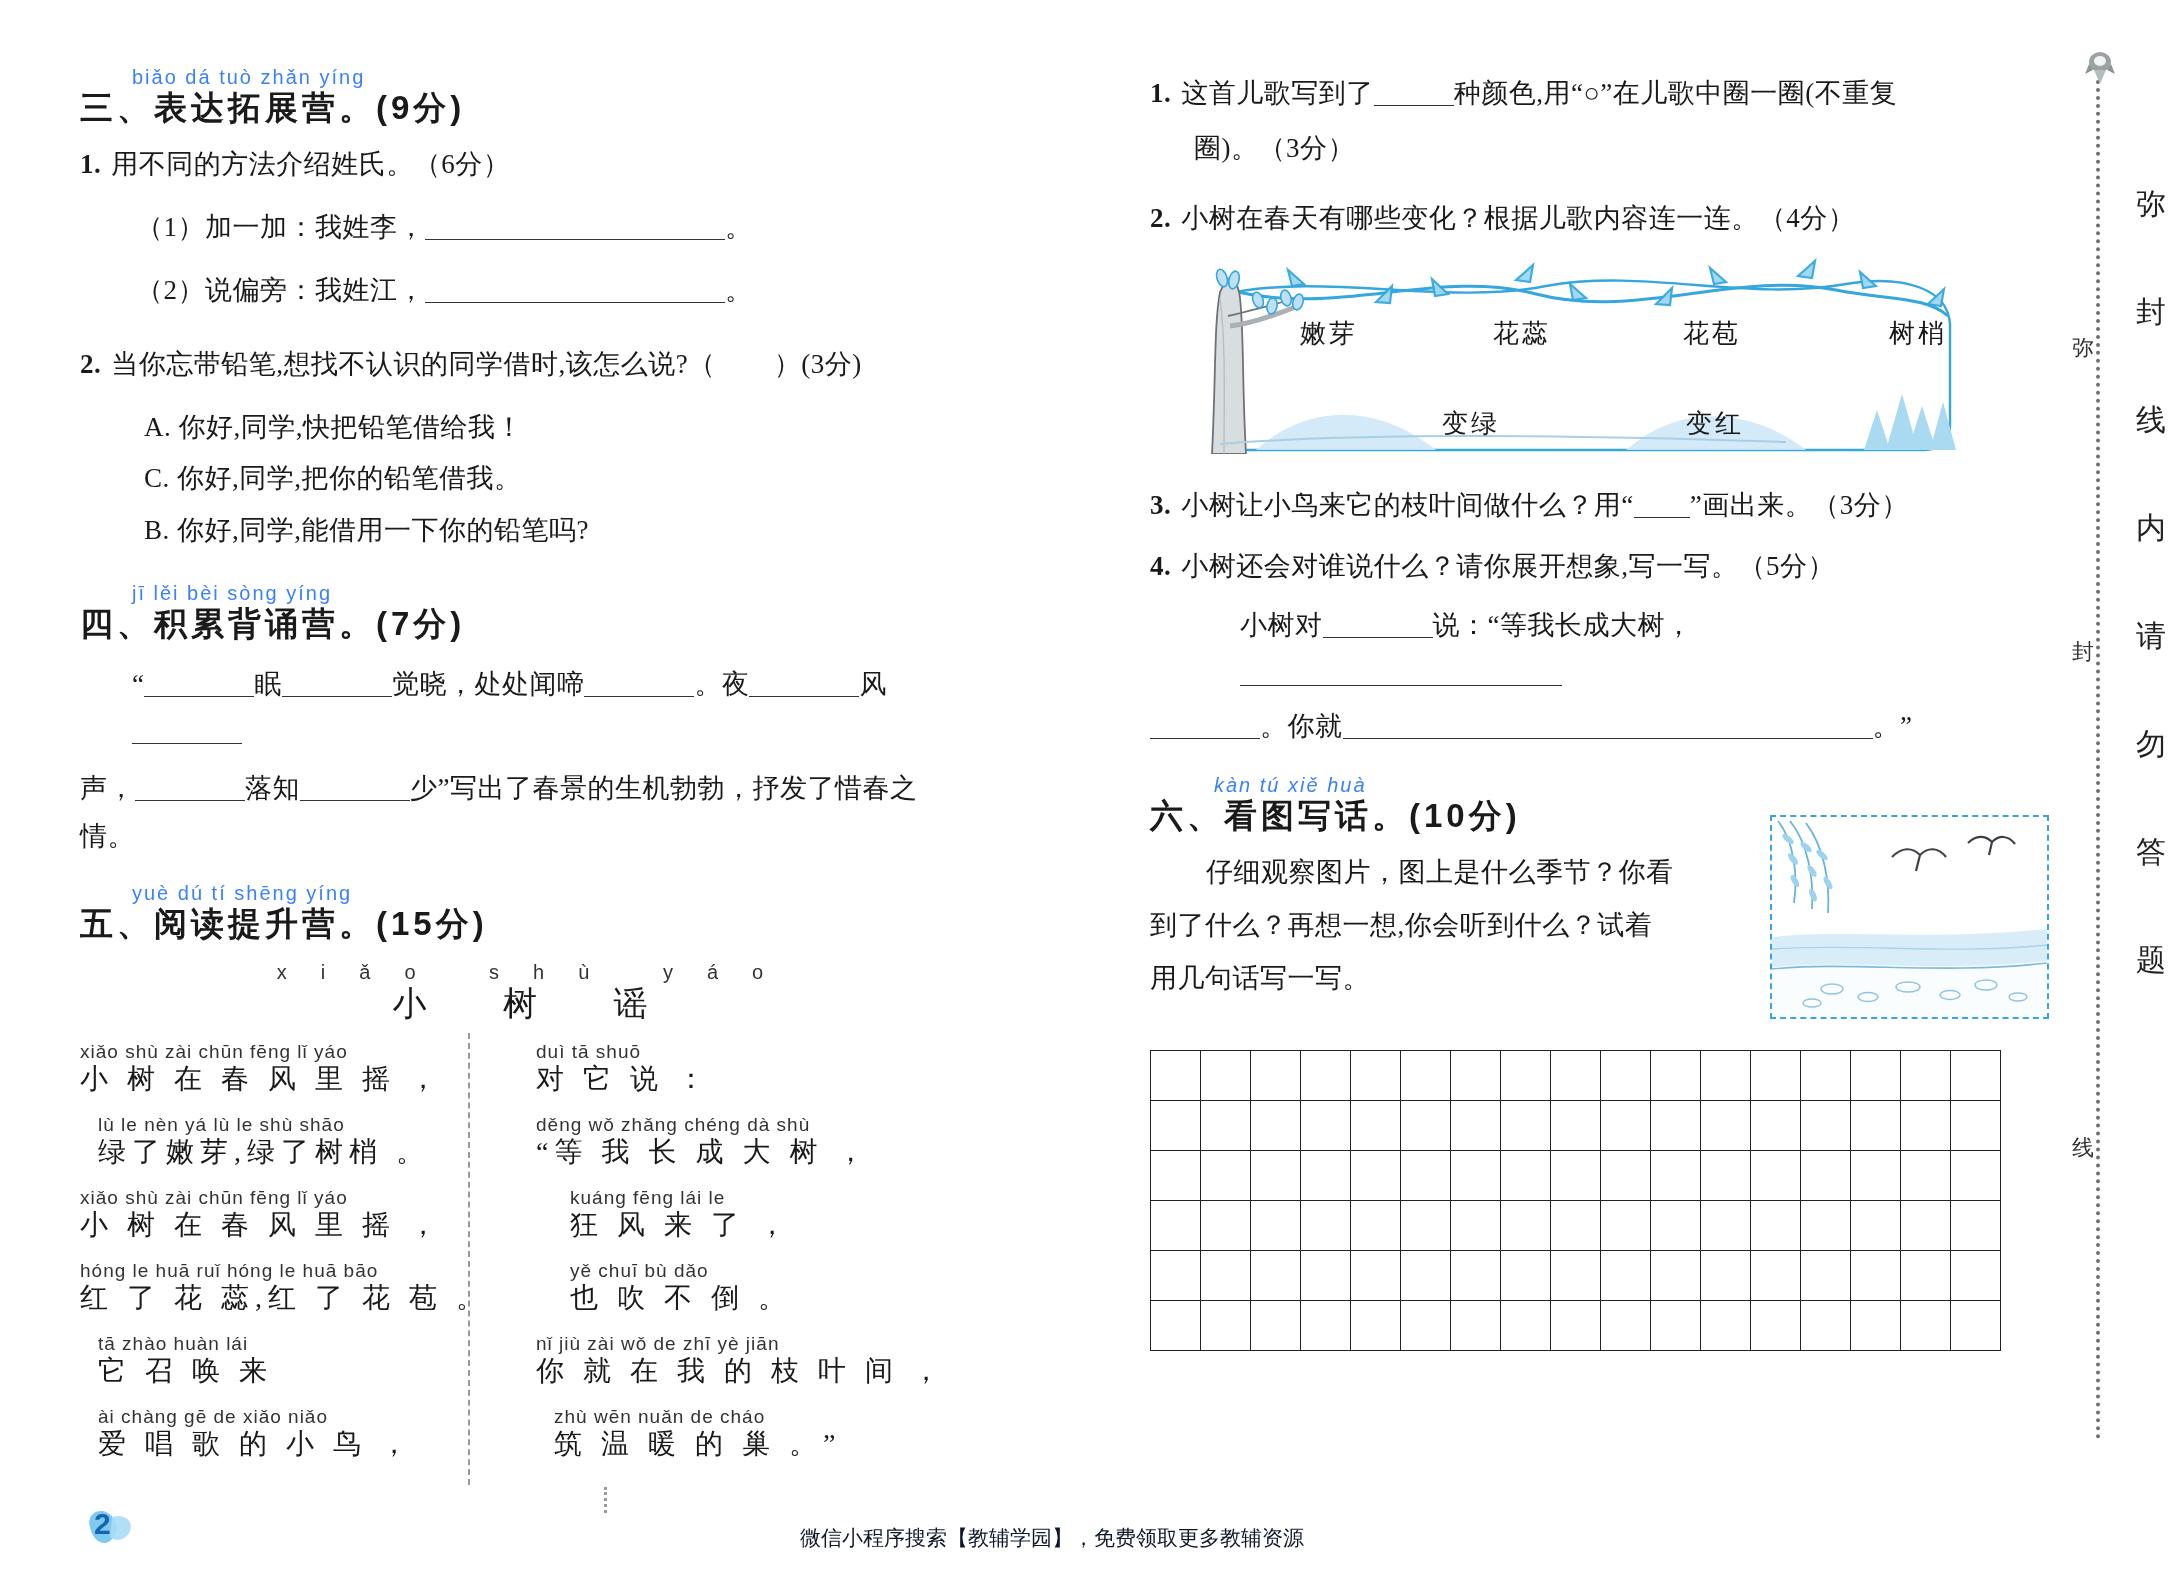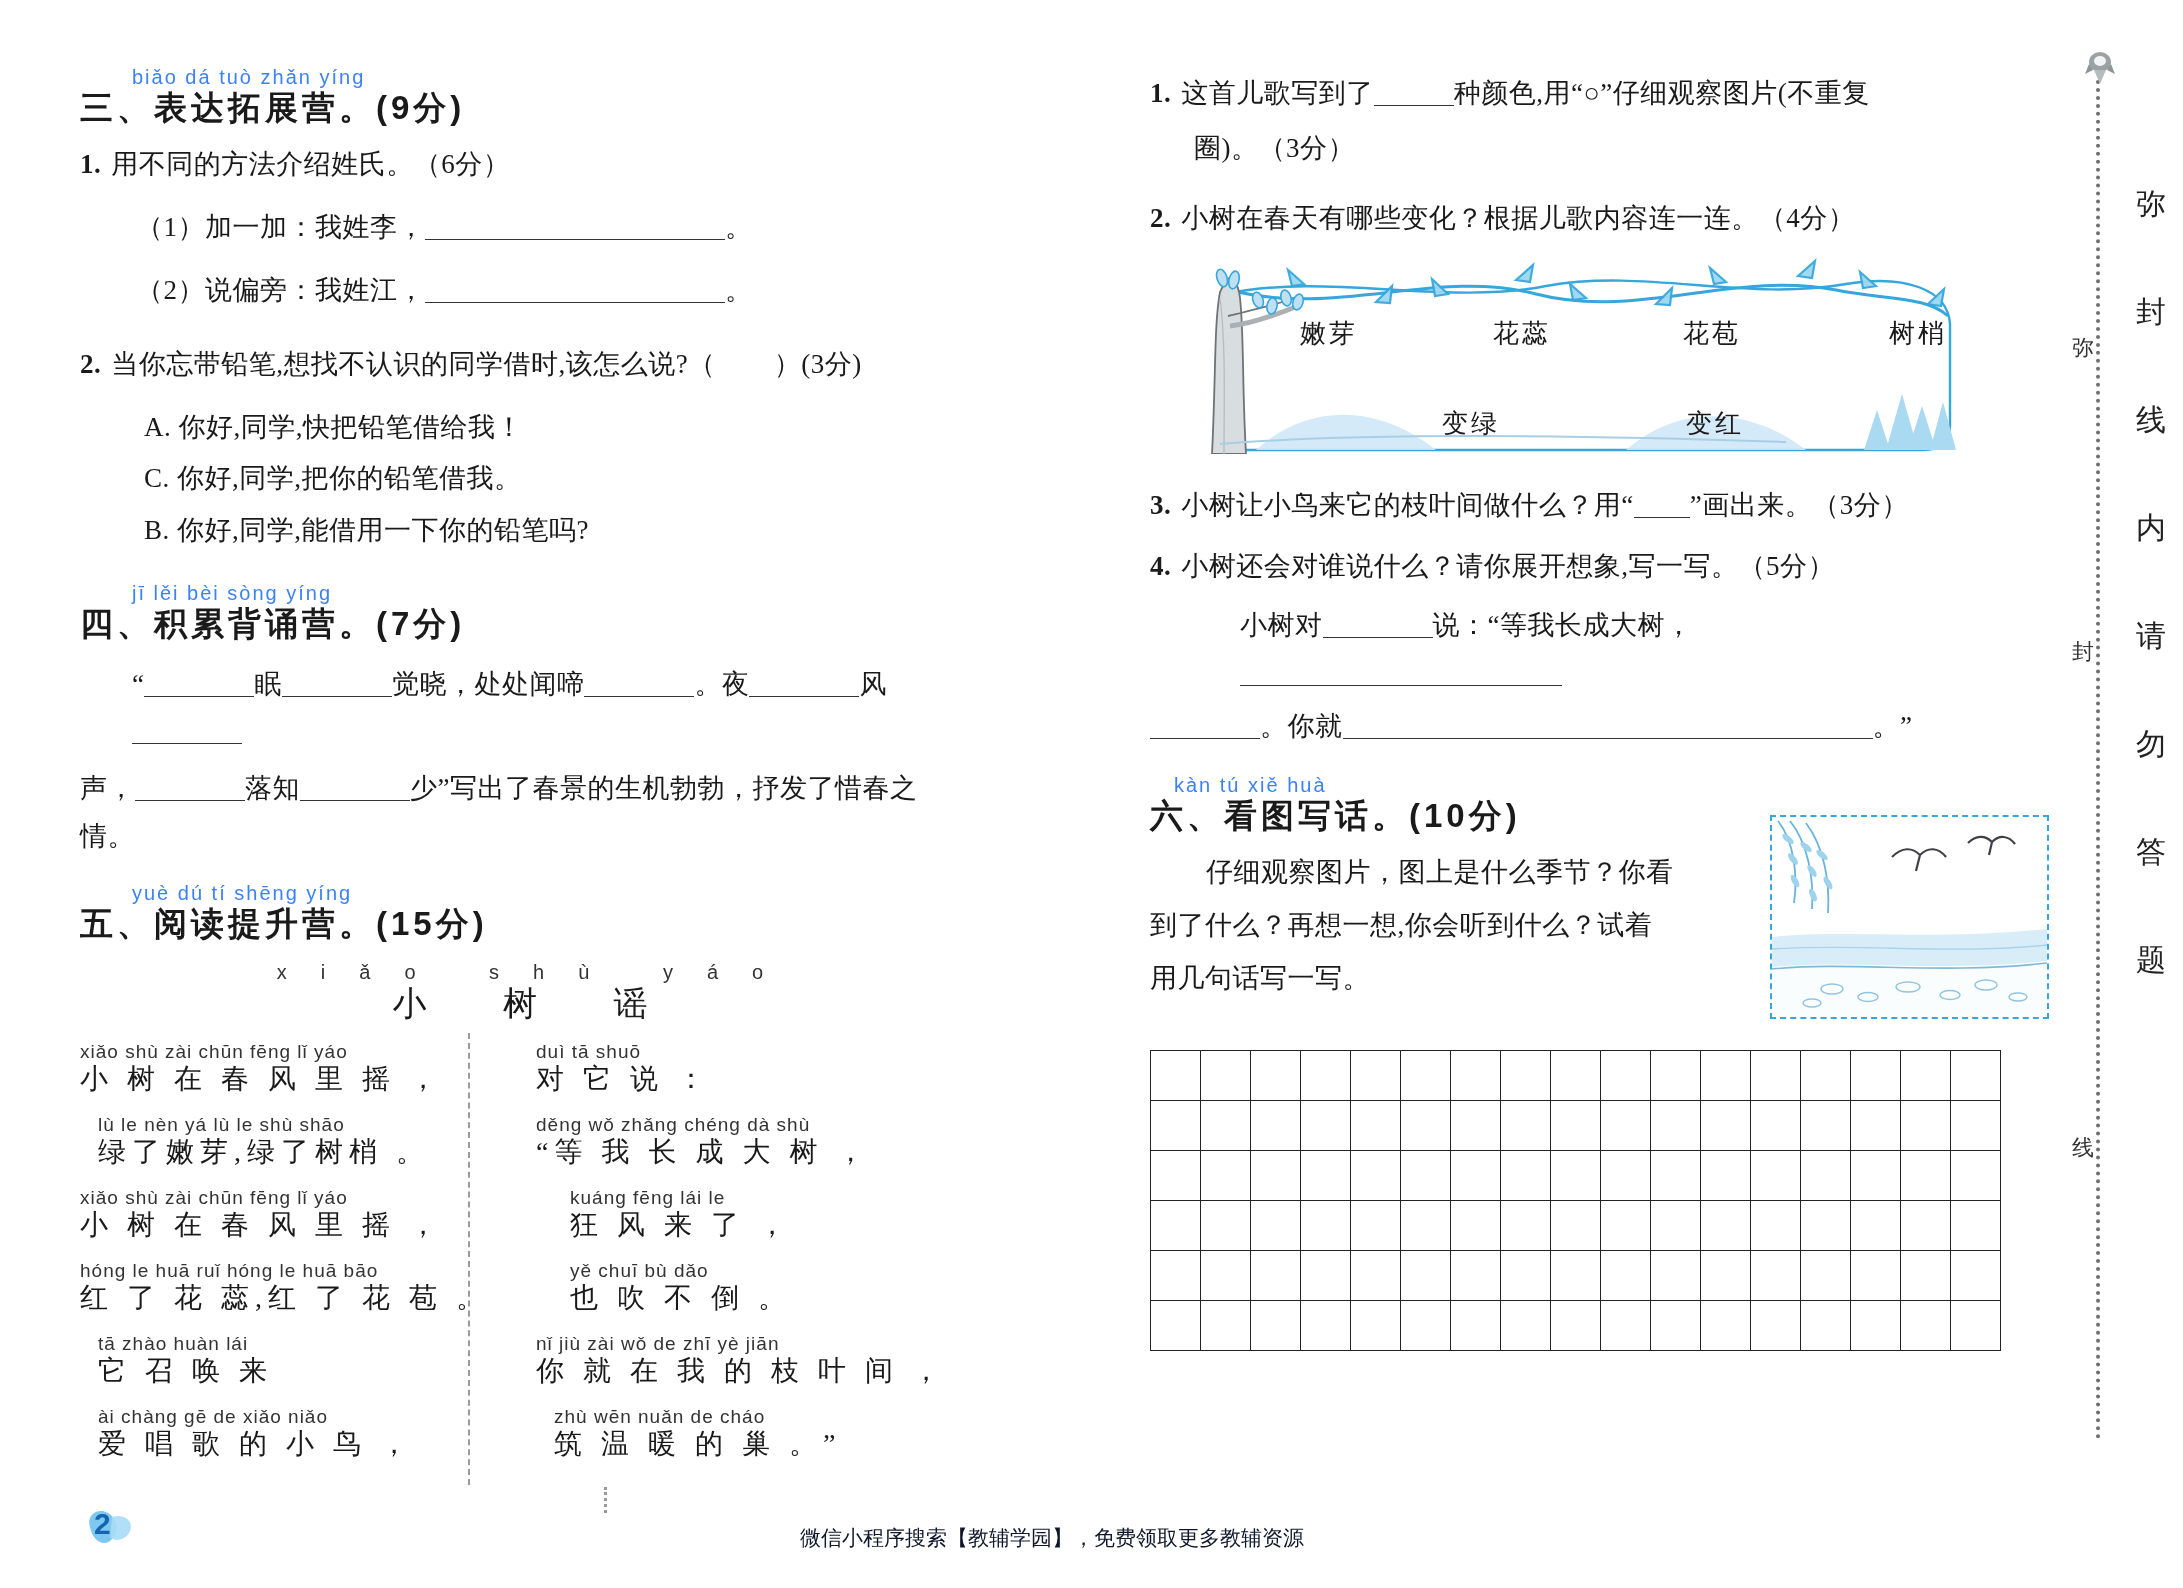--- a/index.html
+++ b/index.html
@@ -193,21 +193,21 @@
           <span class="py">zhù wēn nuǎn de cháo</span>
           <span class="hz">筑 温 暖 的 巢 。”</span>
         </div>
       </div>
     </div>
   </div>
 
   <div class="col-right">
 
     <div class="q" style="margin-top:10px;">
-      <span class="q-num">1.</span><span>这首儿歌写到了</span><span class="blank b-sm"></span><span>种颜色,用“○”仔细观察图片(不重复</span>
+      <span class="q-num">1.</span><span>这首儿歌写到了</span><span class="blank b-sm"></span><span>种颜色,用“○”在儿歌中圈一圈(不重复</span>
     </div>
     <div class="q" style="margin-left:44px;margin-top:8px;">圈)。（3分）</div>
 
     <div class="q" style="margin-top:22px;">
       <span class="q-num">2.</span><span>小树在春天有哪些变化？根据儿歌内容连一连。（4分）</span>
     </div>
 
     <div class="match-box">
       <svg width="790" height="200" viewBox="0 0 790 200">
 
@@ -276,21 +276,21 @@
 
     <div class="q" style="margin-left:90px;margin-top:12px;">
       <span>小树对</span><span class="blank b-md"></span><span>说：“等我长成大树，</span><span class="blank" style="width:322px"></span>
     </div>
 
     <div class="q" style="margin-left:0;margin-top:6px;">
       <span class="blank b-md"></span><span>。你就</span><span class="blank" style="width:530px"></span><span>。”</span>
     </div>
 
     <div class="sec" style="margin-top:24px;">
-      <div class="sec-py" style="margin-left:24px;">kàn tú xiě huà</div>
+      <div class="sec-py" style="margin-left:64px;font-style:italic;">kàn tú xiě huà</div>
       <div class="sec-title">六、看图写话。(10分)</div>
     </div>
 
     <div class="q" style="margin-left:56px;width:560px;margin-top:14px;">仔细观察图片，图上是什么季节？你看</div>
     <div class="q" style="margin-left:0;width:600px;margin-top:6px;">到了什么？再想一想,你会听到什么？试着</div>
     <div class="q" style="margin-left:0;width:600px;margin-top:6px;">用几句话写一写。</div>
   </div>
 
   <div class="pic">
     <svg width="275" height="200" viewBox="0 0 275 200">

